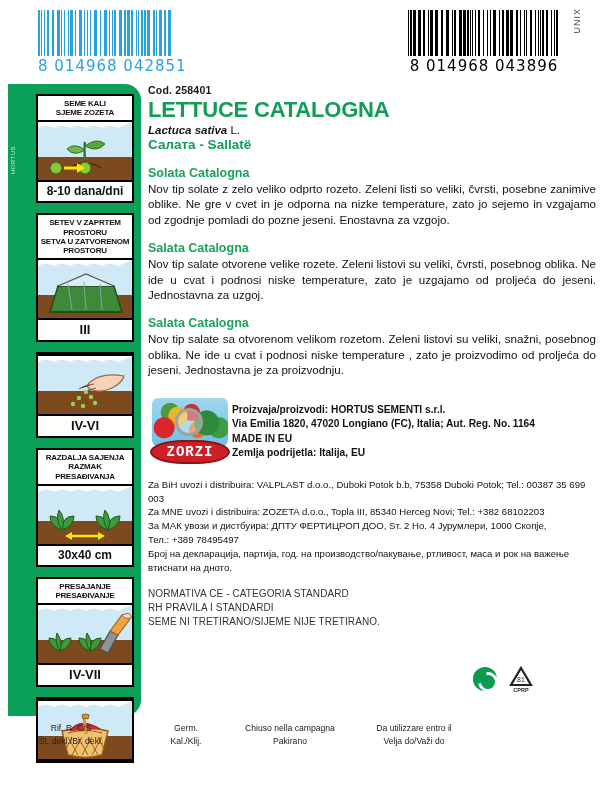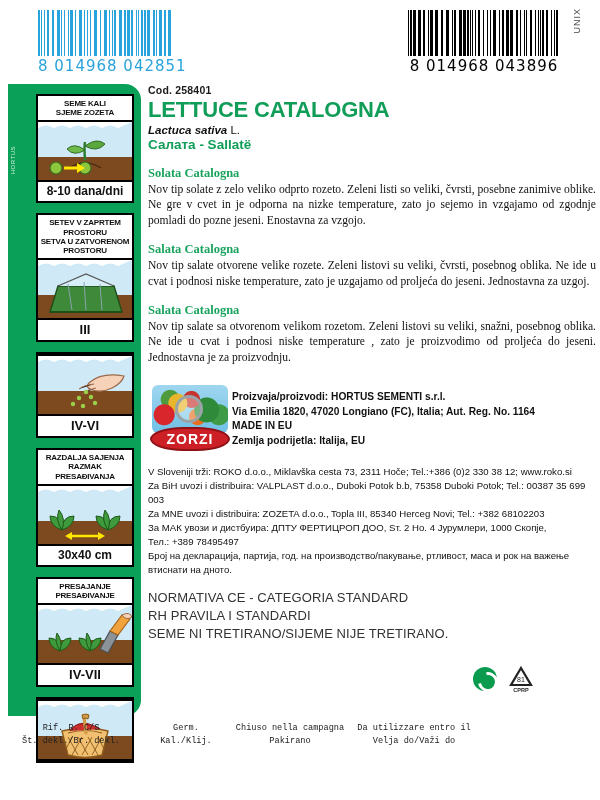--- a/index.html
+++ b/index.html
@@ -49,21 +49,21 @@
 
   
   .main { position:absolute; left:148px; top:84px; width:448px; }
   .cod { font-size:10.5px; font-weight:bold; color:#1a1a1a; letter-spacing:0.2px; }
   .title-en { font-size:22px; font-weight:bold; color:#0f9d58; letter-spacing:-0.2px; margin-top:1px; }
   .latin { font-size:11.5px; color:#111; margin-top:1px; }
   .latin em { font-style:italic; font-weight:bold; }
   .latin .sp { font-style:normal; font-weight:normal; }
   .title-alt { font-size:13.5px; font-weight:bold; color:#0f9d58; margin-top:1px; }
 
-  .block { margin-top:14px;font-family:Liberation Serif, serif; }
+  .block { margin-top:14px; }
   .block h3 { font-size:12.5px; font-weight:bold; color:#1aa35e; margin-bottom:1px; }
   .block p { font-size:11.6px; line-height:1.33; color:#111; text-align:justify; }
 
   
   .producer { display:flex; align-items:center; margin-top:18px; }
   .zorzi { width:84px; height:72px; position:relative; flex:0 0 84px; }
   .zorzi-veg { position:absolute; left:4px; top:2px; width:76px; height:48px;
      background:
        radial-gradient(circle at 16% 62%, #d8262c 0 10px, transparent 11px),
        radial-gradient(circle at 34% 38%, #e8b62a 0 9px, transparent 10px),
@@ -73,43 +73,43 @@
        radial-gradient(circle at 24% 30%, #4f9a3c 0 9px, transparent 10px),
        radial-gradient(circle at 60% 66%, #e86f1f 0 8px, transparent 9px),
        linear-gradient(#9fd6ef, #6fc0e6);
      border-radius:6px; }
   .zorzi-glass { position:absolute; left:27px; top:12px; width:28px; height:28px;
      border:3px solid #9aa3a8; border-radius:50%; background:rgba(255,255,255,.35); }
   .zorzi-ribbon { position:absolute; left:2px; top:44px; width:80px; height:24px;
      background:#cc1f26; border:2px solid #8e1116; border-radius:50%/60%;
      display:flex; align-items:center; justify-content:center; }
   .zorzi-ribbon span { color:#fff; font-size:14px; font-weight:bold; letter-spacing:1px;
-     font-family:Liberation Sans, sans-serif; }
+     font-family:Liberation Mono, monospace; }
   .producer-lines { }
   .producer-lines div { font-size:10.2px; font-weight:bold; line-height:1.42; color:#111; }
 
   
   .dist { margin-top:10px; }
   .dist div { font-size:9.6px; line-height:1.45; color:#111; }
 
   .norm { margin-top:12px; }
-  .norm div { font-size:13px; line-height:1.42; color:#333; letter-spacing:0.1px; }
+  .norm div { font-size:10px; line-height:1.42; color:#333; letter-spacing:0.1px; }
 
   
   .eco { position:absolute; left:473px; top:666px; display:flex; gap:12px; align-items:center; }
   .greendot { width:24px; height:24px; border-radius:50%; background:#0a9b4e; position:relative; }
   .greendot:before { content:""; position:absolute; left:5px; top:5px; width:14px; height:14px;
      border:3px solid #fff; border-radius:50%; border-left-color:transparent; transform:rotate(35deg); }
   .tri { width:24px; height:26px; position:relative; }
   .tri svg { display:block; }
   .tri-label { position:absolute; left:0; right:0; bottom:-1px; text-align:center;
      font-size:5.5px; font-weight:bold; color:#222; }
 
   
-  .footer { position:absolute; left:0; top:722px; width:504px; display:flex;font-family:Liberation Mono, monospace; }
+  .footer { position:absolute; left:0; top:722px; width:504px; display:flex; }
   .fcol { text-align:center; font-size:8.6px; line-height:1.5; color:#222; }
   .fcol.c1 { width:142px; }
   .fcol.c2 { width:88px; }
   .fcol.c3 { width:120px; }
   .fcol.c4 { width:128px; }
   .fcol.c5 { width:122px; }
 </style>
 </head>
 <body>
 
@@ -446,21 +446,20 @@
       </div>
       <div class="producer-lines" id="producer-lines">
           <div>Proizvaja/proizvodi: HORTUS SEMENTI s.r.l.</div>
           <div>Via Emilia 1820, 47020 Longiano (FC), Italia; Aut. Reg. No. 1164</div>
           <div>MADE IN EU</div>
           <div>Zemlja podrijetla: Italija, EU</div>
         </div>
     </div>
 
     <div class="dist" id="dist-lines">
-        <div>V Sloveniji trži: ROKO d.o.o., Miklavška cesta 73, 2311 Hoče; Tel.:+386 (0)2 330 38 12; www.roko.si</div>
         <div>Za BiH uvozi i distribuira: VALPLAST d.o.o., Duboki Potok b.b, 75358 Duboki Potok; Tel.: 00387 35 699 003</div>
         <div>Za MNE uvozi i distribuira: ZOZETA d.o.o., Topla III, 85340 Herceg Novi; Tel.: +382 68102203</div>
         <div>За МАК увози и дистбуира: ДПТУ ФЕРТИЦРОП ДОО, Sт. 2 Но. 4 Јурумлери, 1000 Скопје,</div>
         <div>Тел.:  +389 78495497</div>
         <div>Број на декларација, партија, год. на производство/пакување, ртливост, маса и рок на важење втиснати на дното.</div>
       </div>
     <div class="norm" id="norm-lines">
         <div>NORMATIVA CE - CATEGORIA STANDARD</div>
         <div>RH PRAVILA I STANDARDI</div>
         <div>SEME NI TRETIRANO/SIJEME NIJE TRETIRANO.</div>

